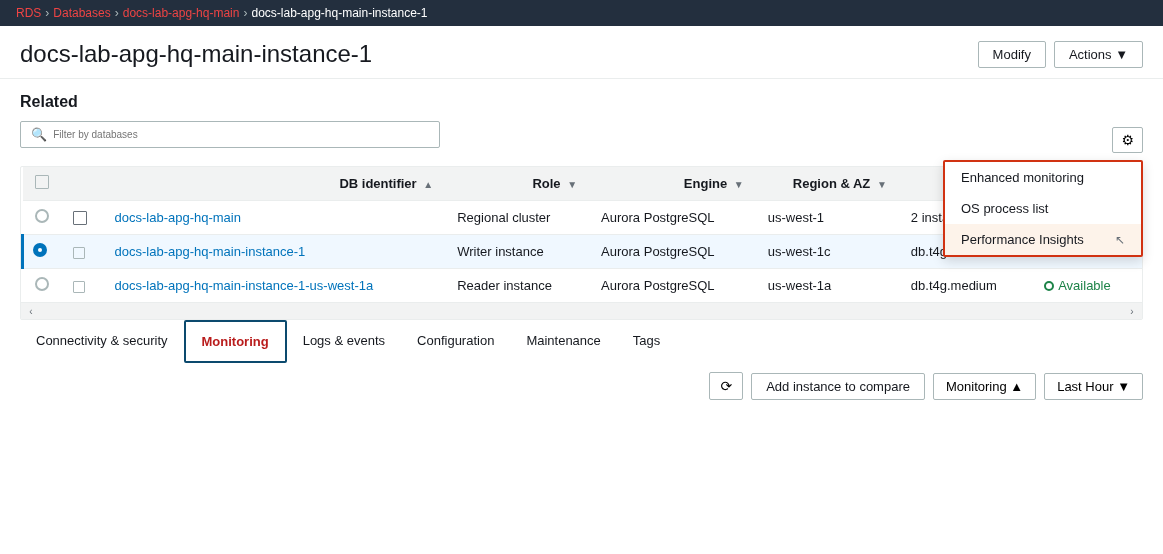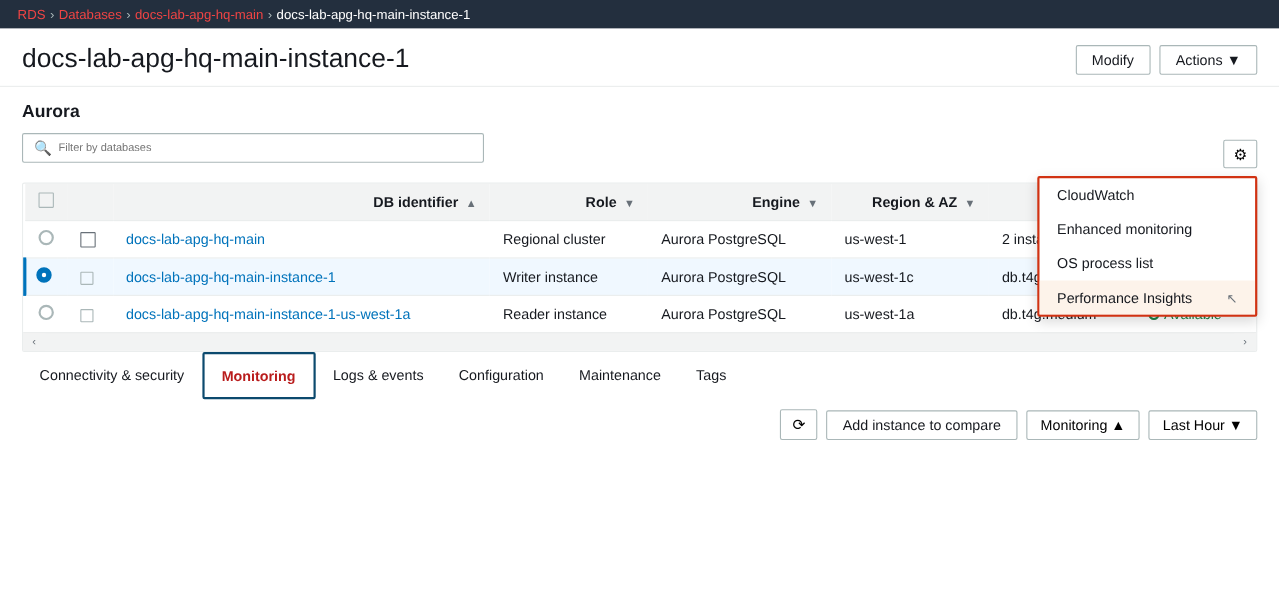--- a/index.html
+++ b/index.html
@@ -85,21 +85,21 @@
 
   <div class="page-header">
     <h1 class="page-title">docs-lab-apg-hq-main-instance-1</h1>
     <div class="header-actions">
       <button class="btn btn-primary">Modify</button>
       <button class="btn btn-actions">Actions ▼</button>
     </div>
   </div>
 
   <div class="related-section">
-    <div class="section-title">Aurora</div>
+    <div class="section-title">Related</div>
 
     <div style="display:flex; align-items:center; justify-content:space-between; margin-bottom:8px;">
       <div class="search-bar">
         <span class="search-icon-wrap">🔍</span>
         <input type="text" placeholder="Filter by databases" style="">
       </div>
       <button class="gear-icon-btn">⚙</button>
     </div>
 
     <div class="table-wrapper">
@@ -204,21 +204,20 @@
         <div class="tab">Connectivity &amp; security</div>
         <div class="tab tab-active">Monitoring</div>
         <div class="tab">Logs &amp; events</div>
         <div class="tab">Configuration</div>
         <div class="tab">Maintenance</div>
         <div class="tab">Tags</div>
       </div>
 
       <div style="position:absolute; right:20px; top:-160px; z-index:200;">
         <div class="dropdown-menu">
-          <div class="dropdown-item">CloudWatch</div>
           <div class="dropdown-item">Enhanced monitoring</div>
           <div class="dropdown-item">OS process list</div>
           <div class="dropdown-item dropdown-item-highlighted dropdown-item-cursor">
             <span>Performance Insights</span>
             <span style="font-size:12px; color:#687078;">↖</span>
           </div>
         </div>
       </div>
     </div>
 

